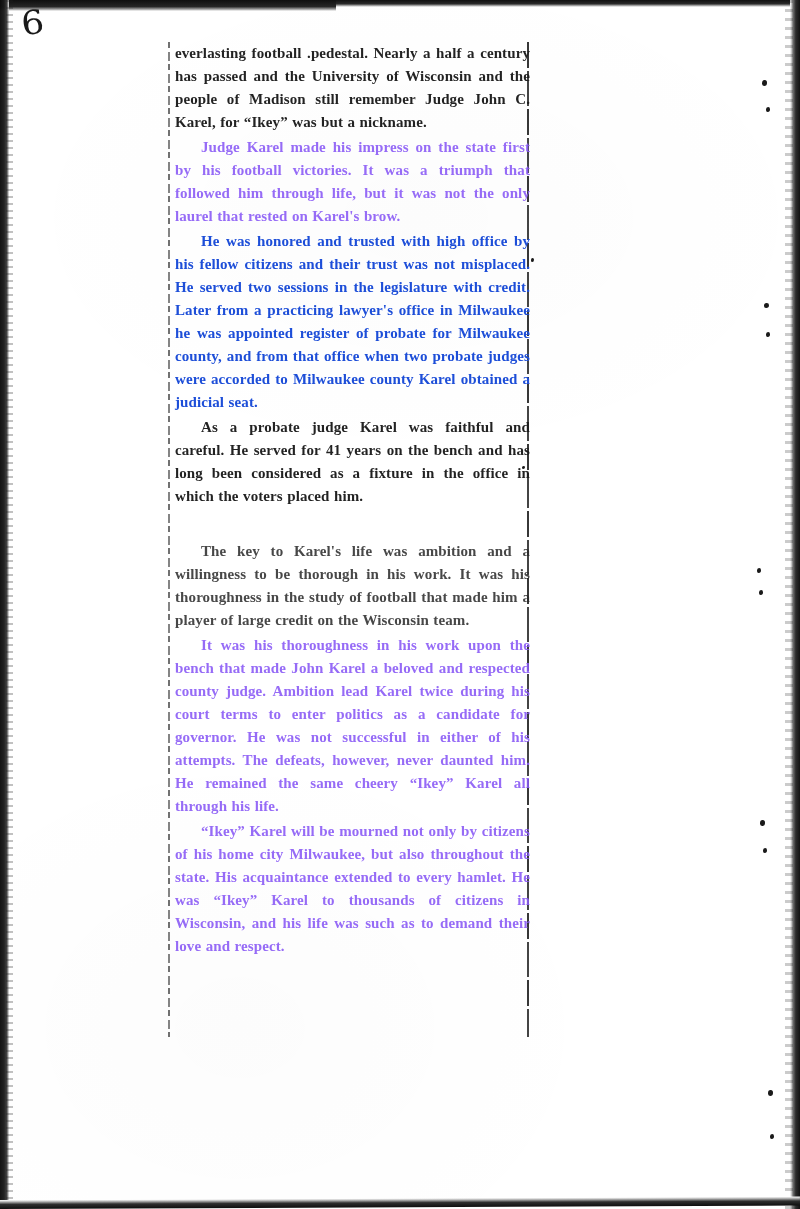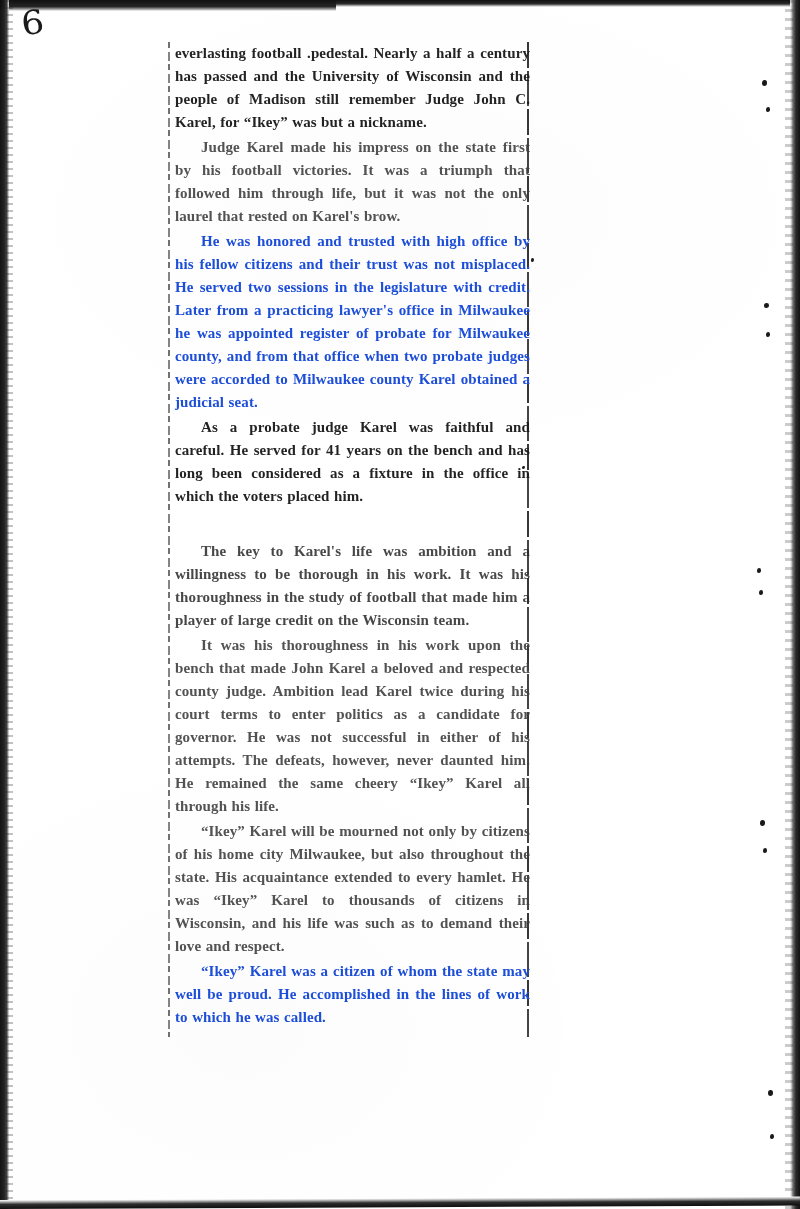--- a/index.html
+++ b/index.html
@@ -138,21 +138,21 @@
     color: #131313;
     letter-spacing: .1px;
     word-spacing: .6px;
     font-weight: 700;
   }
   p.para:last-child { margin-bottom: 0; }
   p.para.no-indent { text-indent: 0; }
 
   
   p.tone-a { color: #1b1b1b; opacity: .97; }
-  p.tone-b { color: #404040; opacity: .90; }
+  p.tone-b { color: #8b5cf6; opacity: .90; }
   p.tone-c { color: #1d4ed8; opacity: 1; }
   p.tone-d { color: #2a2a2a; opacity: .86; margin-top: 32px; }
 
   
   .speck {
     position: absolute;
     background: #1a1a1a;
     border-radius: 50% 45% 55% 40%;
   }
 
@@ -186,21 +186,20 @@
     <div class="rule rule-right"></div>
 
     <div class="col-text">
       <p class="para no-indent tone-a">everlasting football .pedestal. Nearly a half a century has passed and the University of Wisconsin and the people of Madison still remember Judge John C. Karel, for “Ikey” was but a nickname.</p>
       <p class="para tone-b">Judge Karel made his impress on the state first by his football victories. It was a triumph that followed him through life, but it was not the only laurel that rested on Karel's brow.</p>
       <p class="para tone-c">He was honored and trusted with high office by his fellow citizens and their trust was not misplaced. He served two sessions in the legislature with credit. Later from a practicing lawyer's office in Milwaukee he was appointed register of probate for Milwaukee county, and from that office when two probate judges were accorded to Milwaukee county Karel obtained a judicial seat.</p>
       <p class="para tone-a">As a probate judge Karel was faithful and careful. He served for 41 years on the bench and has long been considered as a fixture in the office in which the voters placed him.</p>
       <p class="para tone-d">The key to Karel's life was ambition and a willingness to be thorough in his work. It was his thoroughness in the study of football that made him a player of large credit on the Wisconsin team.</p>
       <p class="para tone-b">It was his thoroughness in his work upon the bench that made John Karel a beloved and respected county judge. Ambition lead Karel twice during his court terms to enter politics as a candidate for governor. He was not successful in either of his attempts. The defeats, however, never daunted him. He remained the same cheery “Ikey” Karel all through his life.</p>
       <p class="para tone-b">“Ikey” Karel will be mourned not only by citizens of his home city Milwaukee, but also throughout the state. His acquaintance extended to every hamlet. He was “Ikey” Karel to thousands of citizens in Wisconsin, and his life was such as to demand their love and respect.</p>
-      <p class="para tone-c">“Ikey” Karel was a citizen of whom the state may well be proud. He accomplished in the lines of work to which he was called.</p>
     </div>
   </div>
 
   <div class="speck" style="left:762px; top:80px;  width:5px; height:6px;"></div>
   <div class="speck" style="left:766px; top:107px; width:4px; height:5px;"></div>
   <div class="speck" style="left:764px; top:303px; width:5px; height:5px;"></div>
   <div class="speck" style="left:766px; top:332px; width:4px; height:5px;"></div>
   <div class="speck" style="left:757px; top:568px; width:4px; height:5px;"></div>
   <div class="speck" style="left:759px; top:590px; width:4px; height:5px;"></div>
   <div class="speck" style="left:760px; top:820px; width:5px; height:6px;"></div>

